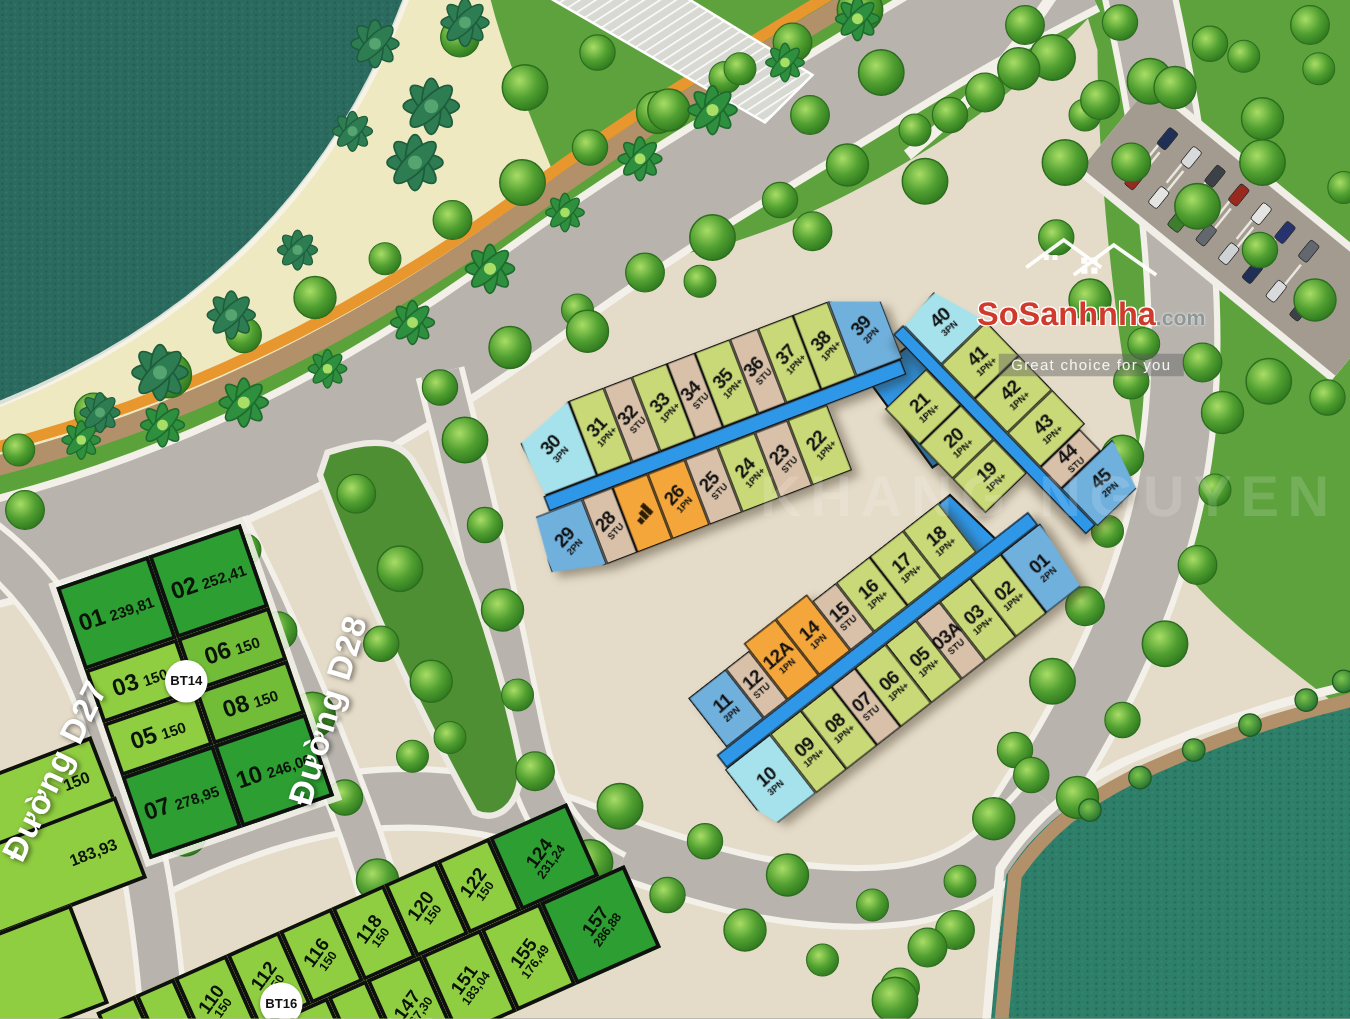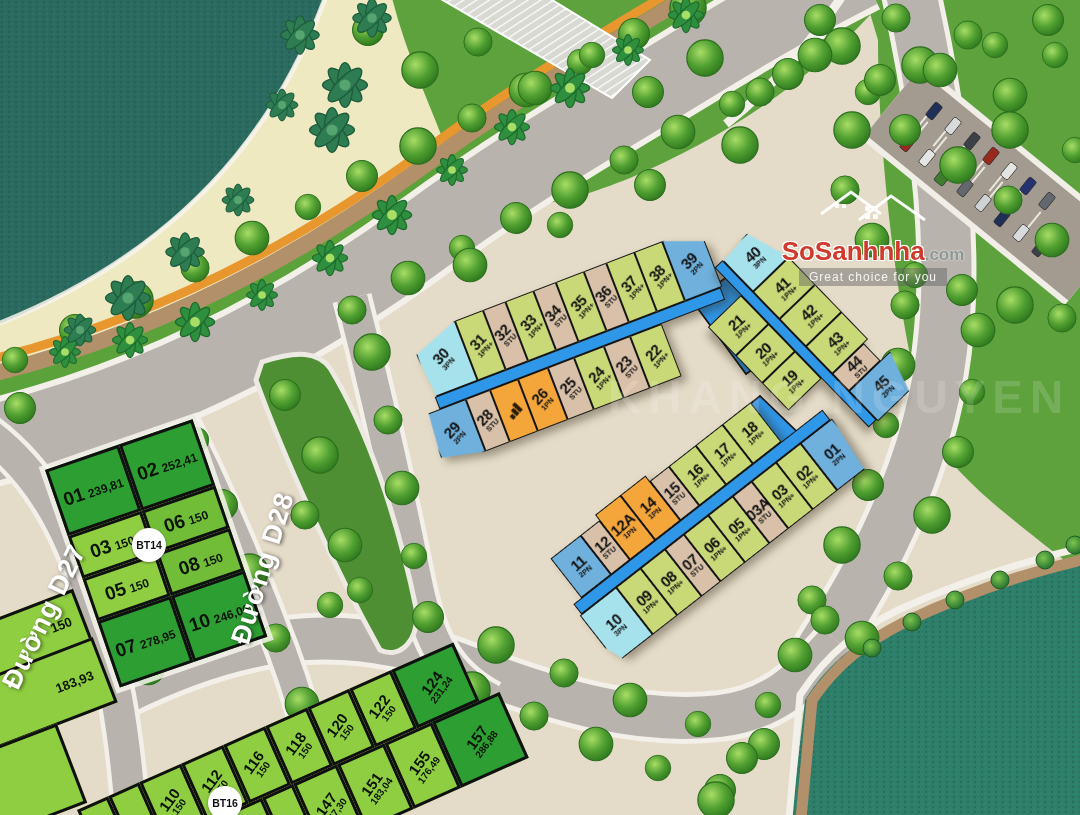--- a/index.html
+++ b/index.html
@@ -68,21 +68,21 @@
   #street-d28{left:240px;top:628px;transform:rotate(-73deg);}
   #faint-wm{position:absolute;left:608px;top:370px;z-index:5;font-size:46px;
             font-weight:bold;letter-spacing:7px;color:rgba(255,255,255,.15);
             white-space:nowrap;}
   #ssn-wm{position:absolute;left:778px;top:180px;z-index:6;width:190px;
           text-align:center;}
   #ssn-brand{font-size:26px;font-weight:bold;color:#cf3a2c;line-height:1;
      text-shadow:-1px -1px 0 #fff,1px -1px 0 #fff,-1px 1px 0 #fff,1px 1px 0 #fff;}
   #ssn-suffix{font-size:17px;color:#8d9797;font-weight:bold;
      text-shadow:0 0 2px #fff;}
-  #ssn-tagline{margin-top:3px;display:inline-block;background:rgba(95,95,95,.45);
+  #ssn-tagline{margin-top:18px;display:inline-block;background:rgba(95,95,95,.45);
      color:#f4f4f2;font-size:12px;padding:2px 10px;letter-spacing:1px;}
 </style>
 </head>
 <body>
 
 <div id="scene">
 
 <svg id="terrain" width="1080" height="815" viewBox="0 0 1080 815">
   <defs>
     <radialGradient id="tg" cx="38%" cy="35%" r="70%">

